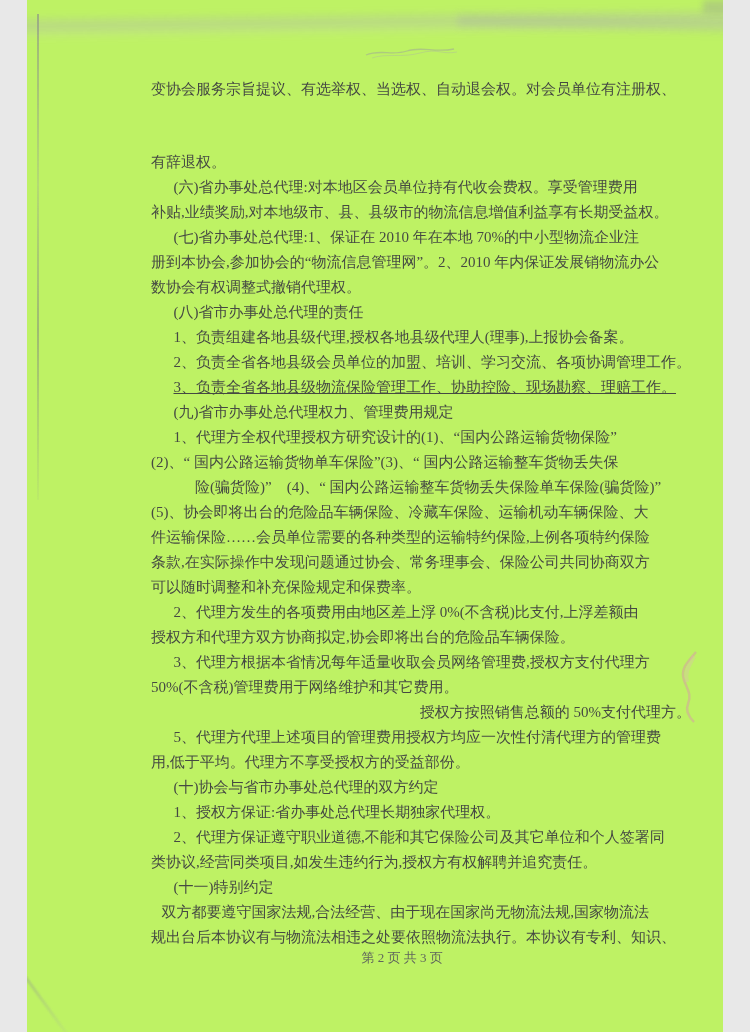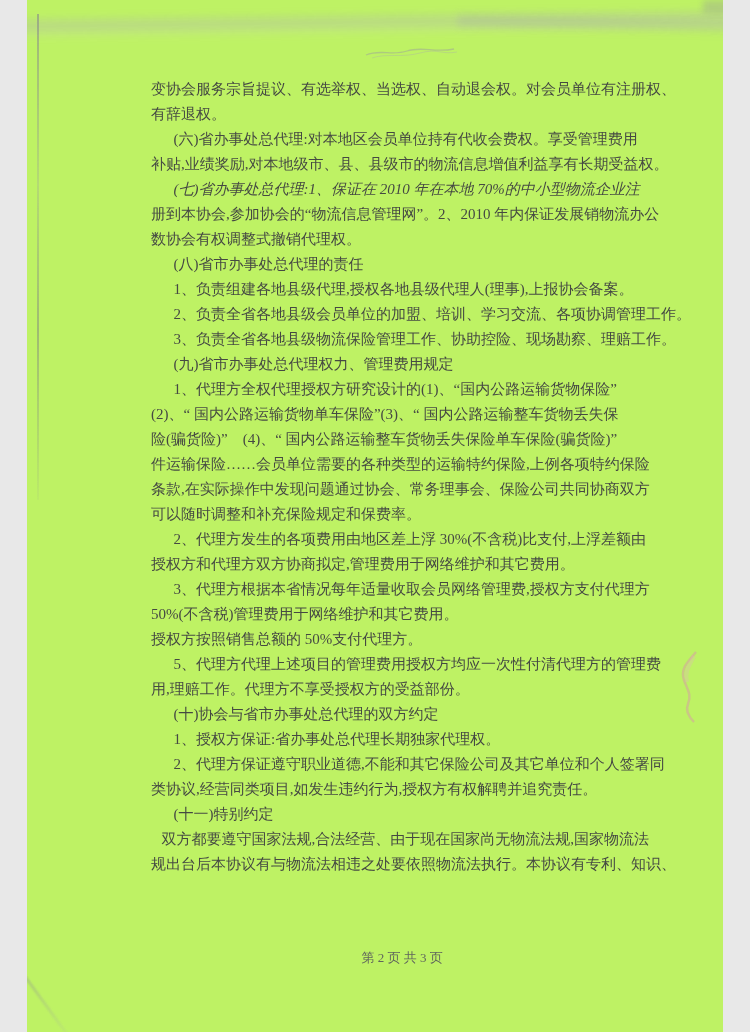--- a/index.html
+++ b/index.html
@@ -77,44 +77,45 @@
   </svg>
 
   <svg class="red-smudge" width="44" height="80" viewBox="0 0 44 80">
     <path d="M26,4 C 18,14 10,20 14,32 C 17,41 22,46 18,56 C 15,63 20,70 24,74" fill="none" stroke="#d89aa8" stroke-width="2.4" opacity="0.5"></path>
     <path d="M24,8 C 20,16 14,24 17,34" fill="none" stroke="#e3b4bf" stroke-width="4" opacity="0.3"></path>
   </svg>
 
   <div class="textblock">
     <div>
         <p class="line" style="text-indent: 0em;">变协会服务宗旨提议、有选举权、当选权、自动退会权。对会员单位有注册权、</p>
-        <p class="line" style="text-indent: 0em;">有辞退权。</p>
+        <p class="line" style="text-indent: 0em; margin-top: 48px;">有辞退权。</p>
         <p class="line" style="text-indent: 1.5em; font-family: Liberation Serif, serif;">(六)省办事处总代理:对本地区会员单位持有代收会费权。享受管理费用</p>
         <p class="line" style="text-indent: 0em;">补贴,业绩奖励,对本地级市、县、县级市的物流信息增值利益享有长期受益权。</p>
-        <p class="line" style="text-indent: 1.5em; font-style: italic;">(七)省办事处总代理:1、保证在 2010 年在本地 70%的中小型物流企业注</p>
+        <p class="line" style="text-indent: 1.5em;">(七)省办事处总代理:1、保证在 2010 年在本地 70%的中小型物流企业注</p>
         <p class="line" style="text-indent: 0em;">册到本协会,参加协会的“物流信息管理网”。2、2010 年内保证发展销物流办公</p>
         <p class="line" style="text-indent: 0em;">数协会有权调整式撤销代理权。</p>
         <p class="line" style="text-indent: 1.5em;">(八)省市办事处总代理的责任</p>
         <p class="line" style="text-indent: 1.5em;">1、负责组建各地县级代理,授权各地县级代理人(理事),上报协会备案。</p>
         <p class="line" style="text-indent: 1.5em;">2、负责全省各地县级会员单位的加盟、培训、学习交流、各项协调管理工作。</p>
-        <p class="line" style="text-indent: 1.5em;">3、负责全省各地县级物流保险管理工作、协助控险、现场勘察、理赔工作。</p>
+        <p class="line" style="text-indent: 1.5em; text-decoration: underline;">3、负责全省各地县级物流保险管理工作、协助控险、现场勘察、理赔工作。</p>
         <p class="line" style="text-indent: 1.5em;">(九)省市办事处总代理权力、管理费用规定</p>
         <p class="line" style="text-indent: 1.5em;">1、代理方全权代理授权方研究设计的(1)、“国内公路运输货物保险”</p>
         <p class="line" style="text-indent: 0em;">(2)、“ 国内公路运输货物单车保险”(3)、“ 国内公路运输整车货物丢失保</p>
-        <p class="line" style="text-indent: 0em;">险(骗货险)”　(4)、“ 国内公路运输整车货物丢失保险单车保险(骗货险)”</p>
+        <p class="line" style="text-indent: 0em; margin-left: 44px;">险(骗货险)”　(4)、“ 国内公路运输整车货物丢失保险单车保险(骗货险)”</p>
+        <p class="line" style="text-indent: 0em;">(5)、协会即将出台的危险品车辆保险、冷藏车保险、运输机动车辆保险、大</p>
         <p class="line" style="text-indent: 0em;">件运输保险……会员单位需要的各种类型的运输特约保险,上例各项特约保险</p>
         <p class="line" style="text-indent: 0em;">条款,在实际操作中发现问题通过协会、常务理事会、保险公司共同协商双方</p>
         <p class="line" style="text-indent: 0em;">可以随时调整和补充保险规定和保费率。</p>
-        <p class="line" style="text-indent: 1.5em;">2、代理方发生的各项费用由地区差上浮 30%(不含税)比支付,上浮差额由</p>
-        <p class="line" style="text-indent: 0em;">授权方和代理方双方协商拟定,管理费用于网络维护和其它费用。</p>
+        <p class="line" style="text-indent: 1.5em;">2、代理方发生的各项费用由地区差上浮 0%(不含税)比支付,上浮差额由</p>
+        <p class="line" style="text-indent: 0em;">授权方和代理方双方协商拟定,协会即将出台的危险品车辆保险。</p>
         <p class="line" style="text-indent: 1.5em;">3、代理方根据本省情况每年适量收取会员网络管理费,授权方支付代理方</p>
         <p class="line" style="text-indent: 0em;">50%(不含税)管理费用于网络维护和其它费用。</p>
-        <p class="line" style="text-indent: 0em;">授权方按照销售总额的 50%支付代理方。</p>
+        <p class="line" style="text-indent: 0em; text-align: right;">授权方按照销售总额的 50%支付代理方。</p>
         <p class="line" style="text-indent: 1.5em;">5、代理方代理上述项目的管理费用授权方均应一次性付清代理方的管理费</p>
-        <p class="line" style="text-indent: 0em;">用,理赔工作。代理方不享受授权方的受益部份。</p>
+        <p class="line" style="text-indent: 0em;">用,低于平均。代理方不享受授权方的受益部份。</p>
         <p class="line" style="text-indent: 1.5em;">(十)协会与省市办事处总代理的双方约定</p>
         <p class="line" style="text-indent: 1.5em;">1、授权方保证:省办事处总代理长期独家代理权。</p>
         <p class="line" style="text-indent: 1.5em;">2、代理方保证遵守职业道德,不能和其它保险公司及其它单位和个人签署同</p>
         <p class="line" style="text-indent: 0em;">类协议,经营同类项目,如发生违约行为,授权方有权解聘并追究责任。</p>
         <p class="line" style="text-indent: 1.5em;">(十一)特别约定</p>
         <p class="line" style="text-indent: 0.7em;">双方都要遵守国家法规,合法经营、由于现在国家尚无物流法规,国家物流法</p>
         <p class="line" style="text-indent: 0em;">规出台后本协议有与物流法相违之处要依照物流法执行。本协议有专利、知识、</p>
       </div>
   </div>
 

